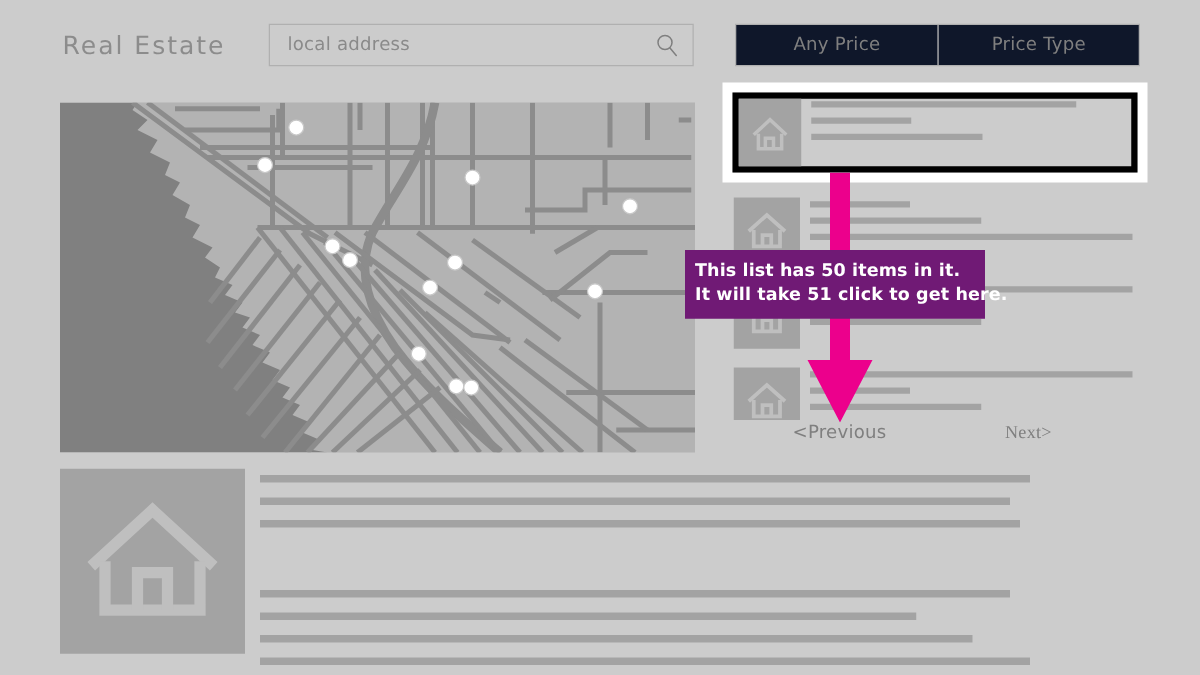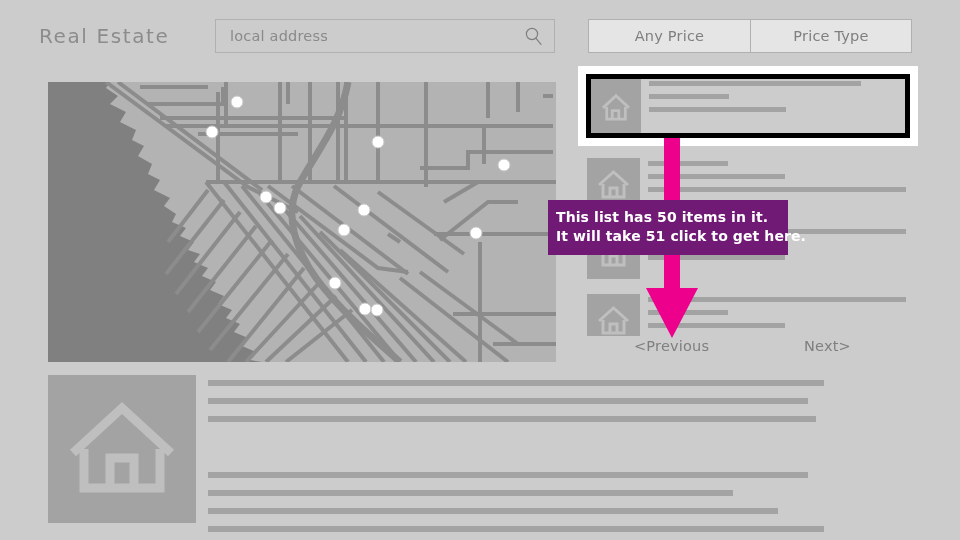--- a/index.html
+++ b/index.html
@@ -6,21 +6,21 @@
   html, body { width: 960px; height: 540px; }
   body {
     background: #cccccc;
     font-family: "DejaVu Sans", "Liberation Sans", sans-serif;
     position: relative;
     overflow: hidden;
   }
 
   
   #app-title {
-    position: absolute; left: 39px; top: 24px;
+    position: absolute; left: 50px; top: 24px;
     font-size: 20px; letter-spacing: 1.6px;
     color: #8c8c8c; white-space: nowrap; text-align: right;
   }
 
   #search-box {
     position: absolute; left: 215px; top: 19px;
     width: 340px; height: 34px;
     border: 1px solid #b0b0b0;
     background: #cccccc;
   }
@@ -40,21 +40,21 @@
   #filter-group {
     position: absolute; left: 588px; top: 19px;
     width: 324px; height: 34px;
     display: flex;
     border: 1px solid #b0b0b0;
   }
   .filter-btn {
     flex: 1 1 50%;
     display: flex; align-items: center; justify-content: center;
     font-family: inherit; font-size: 14.5px; color: #7f7f7f;
-    background: #e5e5e5; border: 0; cursor: pointer;
+    background: #0f172a; border: 0; cursor: pointer;
     letter-spacing: .2px;
   }
   .filter-btn + .filter-btn { border-left: 1px solid #b0b0b0; }
 
   
   #map {
     position: absolute; left: 48px; top: 82px;
     width: 508px; height: 280px;
     background: #b3b3b3;
     overflow: hidden;
@@ -102,21 +102,21 @@
     position: absolute; left: 578px; top: 338px;
     width: 340px; height: 26px;
   }
   .page-link {
     position: absolute; top: 0;
     font-size: 14.5px; color: #7f7f7f;
     letter-spacing: .2px; cursor: pointer;
     background: none; border: 0; font-family: inherit; text-align: center;
   }
   #prev-link { left: 56px; }
-  #next-link { left: 226px; }
+  #next-link { left: 226px; font-family: Liberation Serif, serif; }
 
   
   #detail-thumb {
     position: absolute; left: 48px; top: 375px;
     width: 148px; height: 148px;
     background: #a3a3a3;
   }
   #detail-thumb svg { display:block; width:100%; height:100%; }
   #detail-lines {
     position: absolute; left: 208px; top: 380px;

